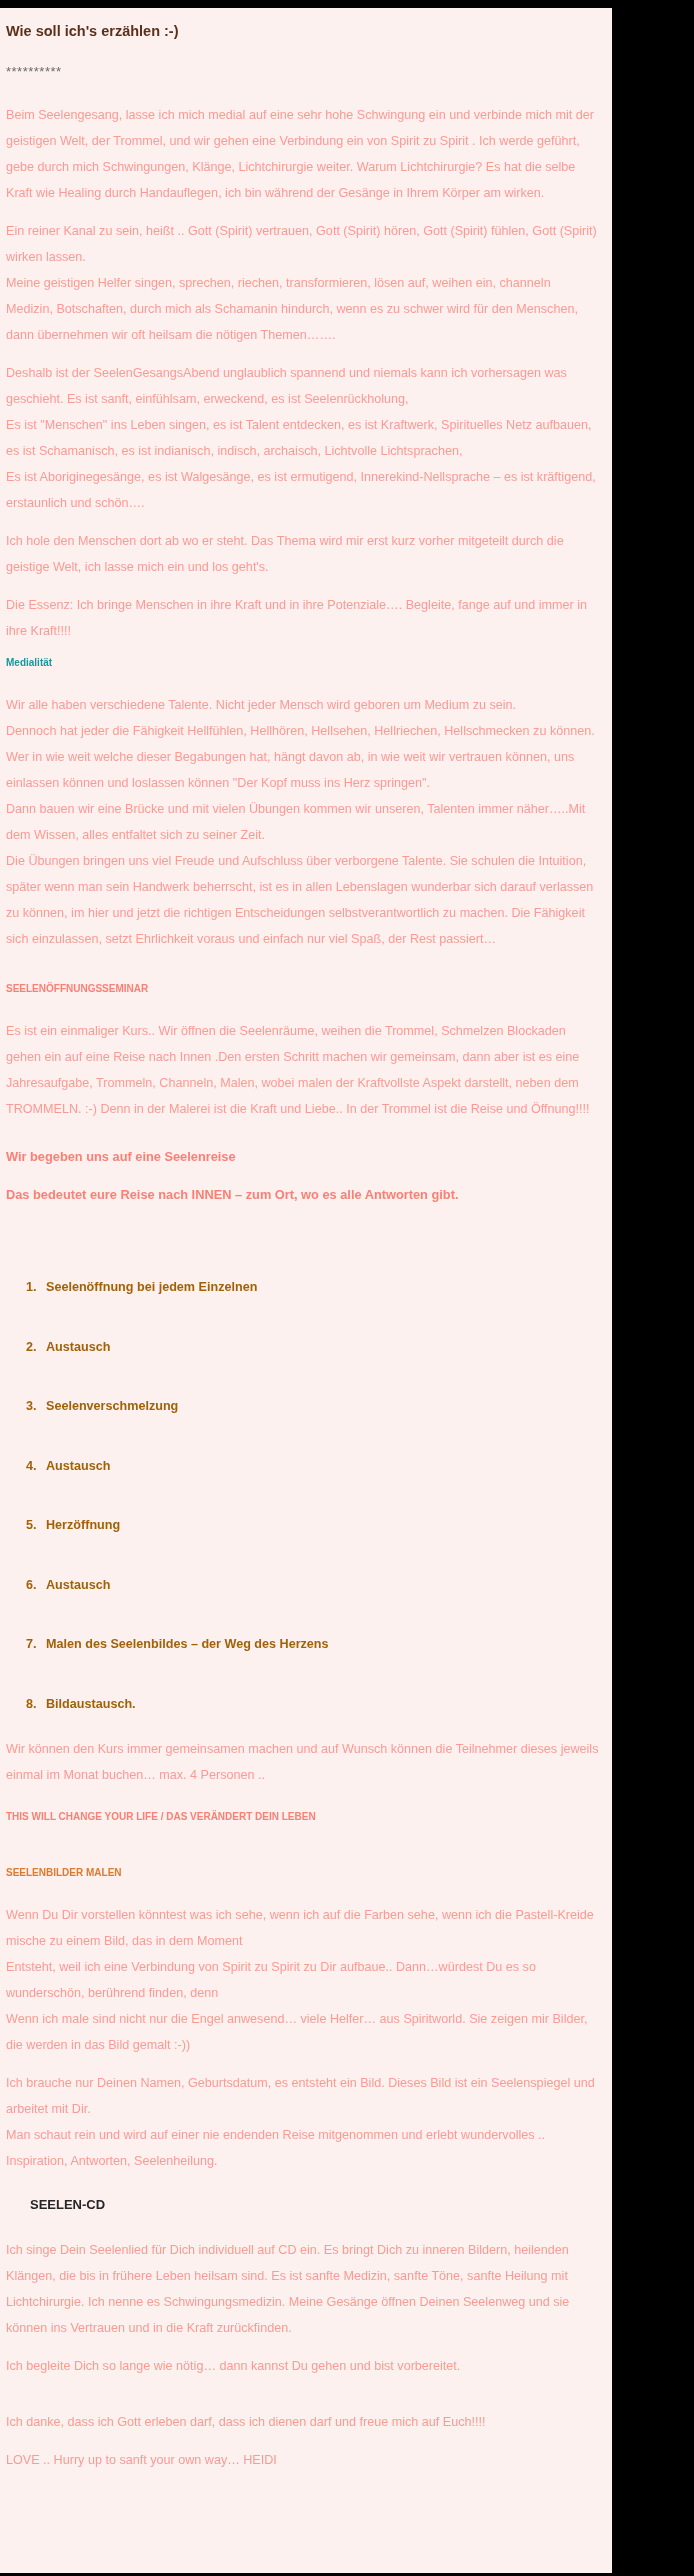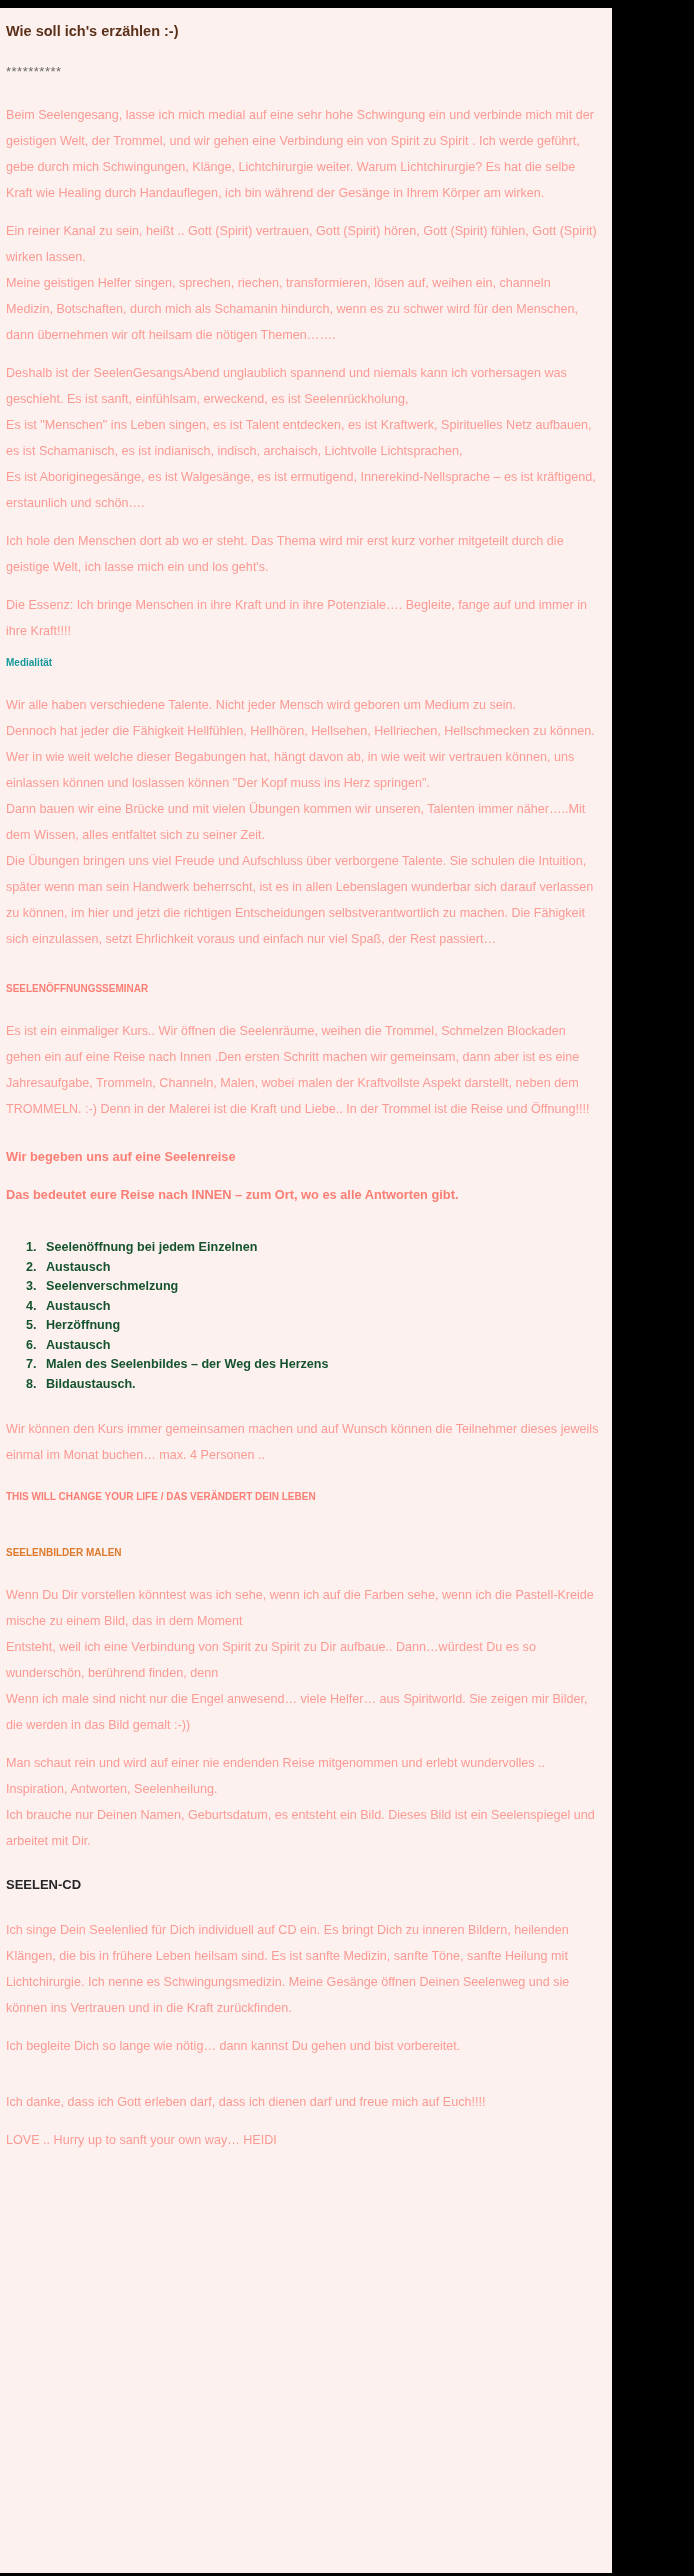--- a/index.html
+++ b/index.html
@@ -61,41 +61,42 @@
 
   .h-sect {
     margin: 0;
     font-size: 10px;
     font-weight: bold;
     line-height: 1.4;
   }
   .h-teal   { color: #15989a; }
   .h-salmon { color: #fb7f74; }
   .h-orange { color: #dd7a2c; }
-  .h-dark   { color: #262626; font-size: 13px; }
+  .h-dark   { color: #262626; font-size: 13px; margin-left: 24px; }
 
   .center-bold {
     margin: 0;
     font-weight: bold;
     font-size: 12.8px;
     color: #fb7f74;
     line-height: 26px;
   }
 
   ol.steps {
     margin: 0;
     padding-left: 34px;
     list-style-position: outside;
   }
   ol.steps li {
     font-size: 12.6px;
     font-weight: bold;
-    color: #14532d;
+    color: #a16207;
     line-height: 19.5px;
     padding-left: 6px;
+    margin-top: 40px;
   }
 
   .spacer-sm { height: 12px; }
   .spacer-md { height: 22px; }
   .spacer-lg { height: 30px; }
   .spacer-xl { height: 42px; }
 </style>
 </head>
 <body>
 
@@ -185,22 +186,22 @@
     <h2 class="h-sect h-orange">SEELENBILDER MALEN</h2>
 
     <div class="spacer-md"></div>
 
     <p class="para orange">Wenn Du Dir vorstellen könntest was ich sehe, wenn ich auf die Farben sehe, wenn ich die Pastell-Kreide mische zu einem Bild, das in dem Moment</p>
     <p class="para orange">Entsteht, weil ich eine Verbindung von Spirit zu Spirit zu Dir aufbaue.. Dann…würdest Du es so wunderschön, berührend finden, denn</p>
     <p class="para orange">Wenn ich male sind nicht nur die Engel anwesend… viele Helfer… aus Spiritworld. Sie zeigen mir Bilder, die werden in das Bild gemalt :-))</p>
 
     <div class="spacer-sm"></div>
 
+    <p class="para orange">Ich brauche nur Deinen Namen, Geburtsdatum, es entsteht ein Bild. Dieses Bild ist ein Seelenspiegel und arbeitet mit Dir.</p>
     <p class="para orange">Man schaut rein und wird auf einer nie endenden Reise mitgenommen und erlebt wundervolles .. Inspiration, Antworten, Seelenheilung.</p>
-    <p class="para orange">Ich brauche nur Deinen Namen, Geburtsdatum, es entsteht ein Bild. Dieses Bild ist ein Seelenspiegel und arbeitet mit Dir.</p>
 
     <div class="spacer-md"></div>
 
     <h2 class="h-sect h-dark">SEELEN-CD</h2>
 
     <div class="spacer-md"></div>
 
     <p class="para dark">Ich singe Dein Seelenlied für Dich individuell auf CD ein. Es bringt Dich zu inneren Bildern, heilenden Klängen, die bis in frühere Leben heilsam sind. Es ist sanfte Medizin, sanfte Töne, sanfte Heilung mit Lichtchirurgie. Ich nenne es Schwingungsmedizin. Meine Gesänge öffnen Deinen Seelenweg und sie können ins Vertrauen und in die Kraft zurückfinden.</p>
 
     <div class="spacer-sm"></div>

